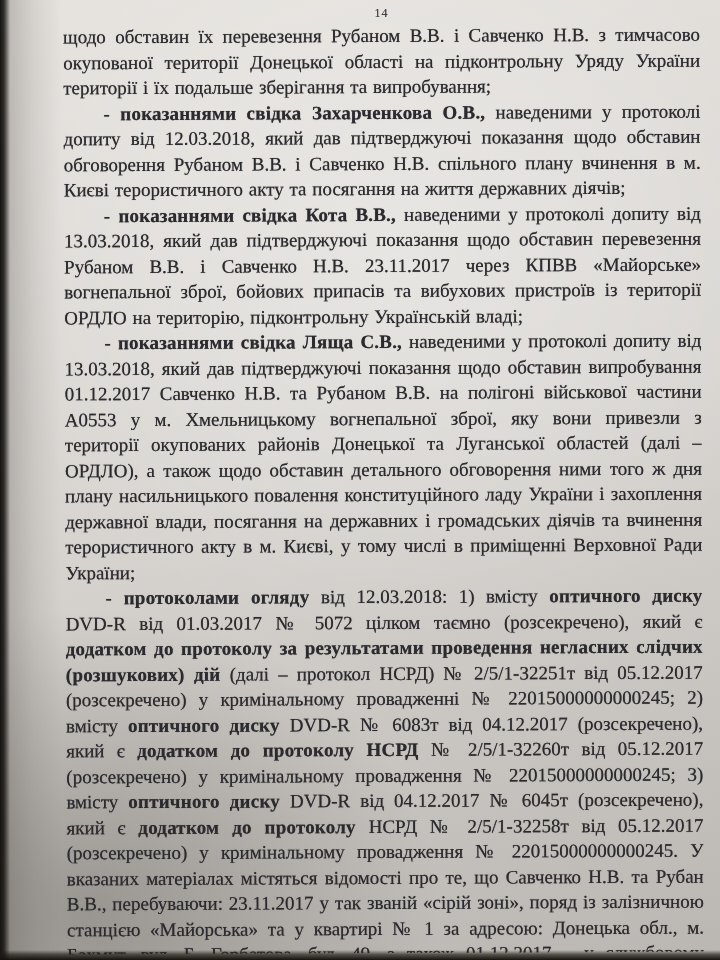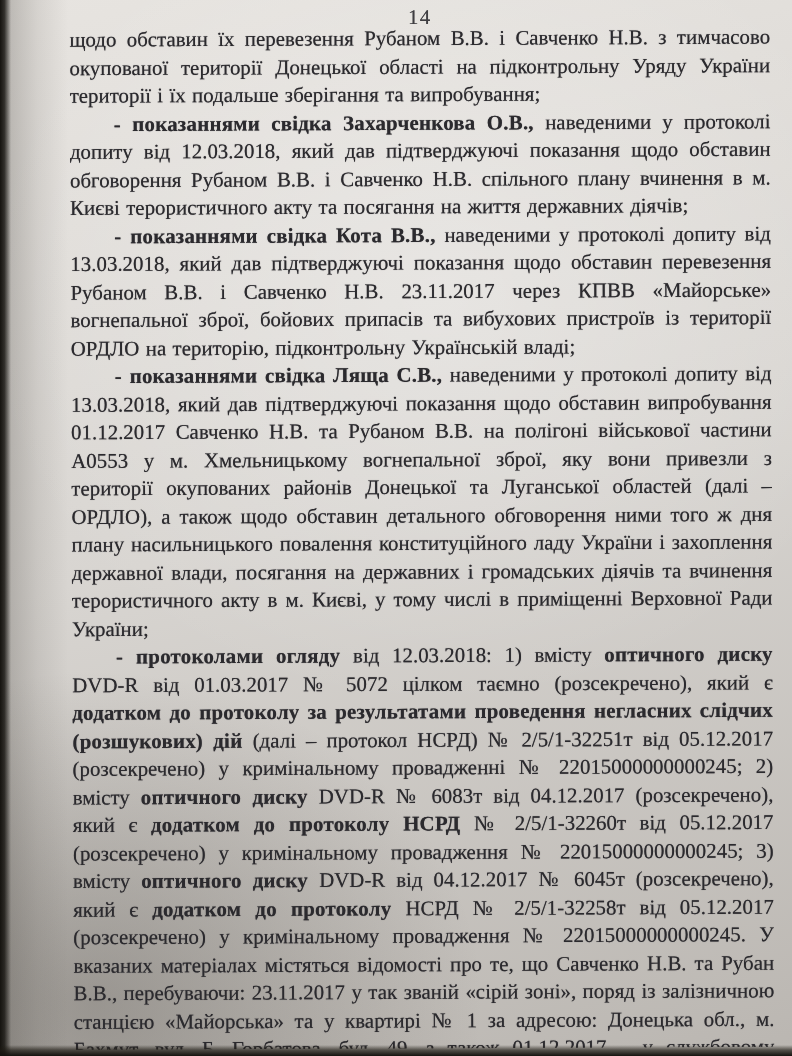--- a/index.html
+++ b/index.html
@@ -40,21 +40,21 @@
   
   .edge-bottom {
     position: absolute; left: 0; right: 0; bottom: 0; height: 10px;
     background: linear-gradient(to top, var(--edge-dark) 0%, rgba(30,27,20,0.65) 55%, rgba(30,27,20,0) 100%);
     pointer-events: none;
   }
   .page-number {
     position: absolute;
     top: 6px; left: 63px; width: 637px;
     text-align: center;
-    font-size: 19px;
+    font-size: 12px;
     letter-spacing: 1px;
     color: #3f3e42;
     text-shadow: 0 0 0.6px rgba(63,62,66,0.7);
   }
   .doc-body {
     position: absolute;
     top: 23px; left: 63px; width: 637px; height: 930px;
     transform: rotate(-0.25deg);
     transform-origin: 50% 0;
     overflow: hidden;

